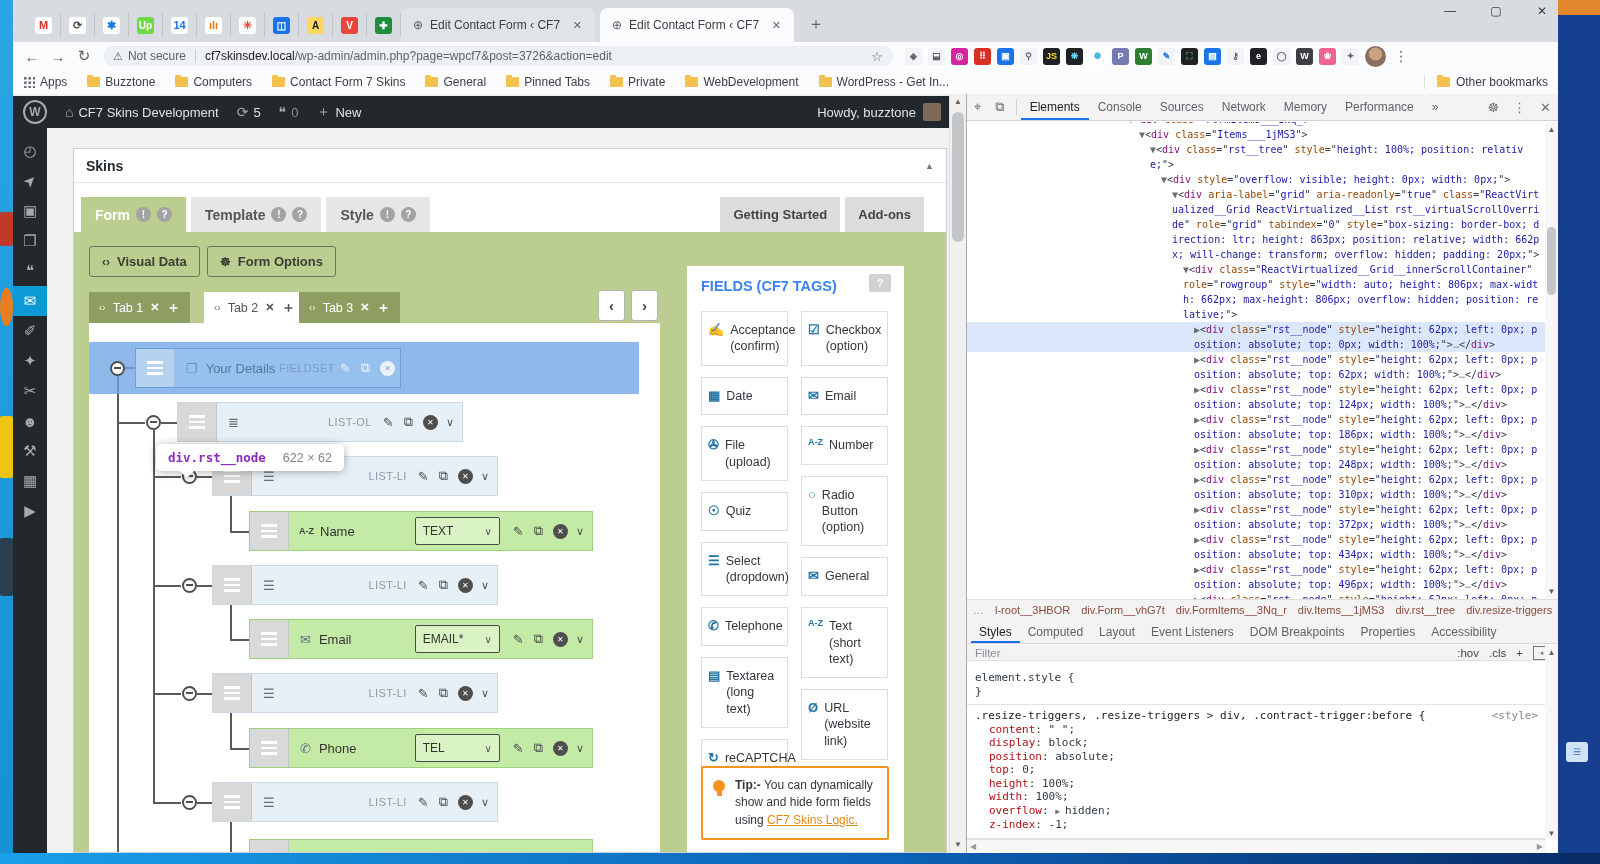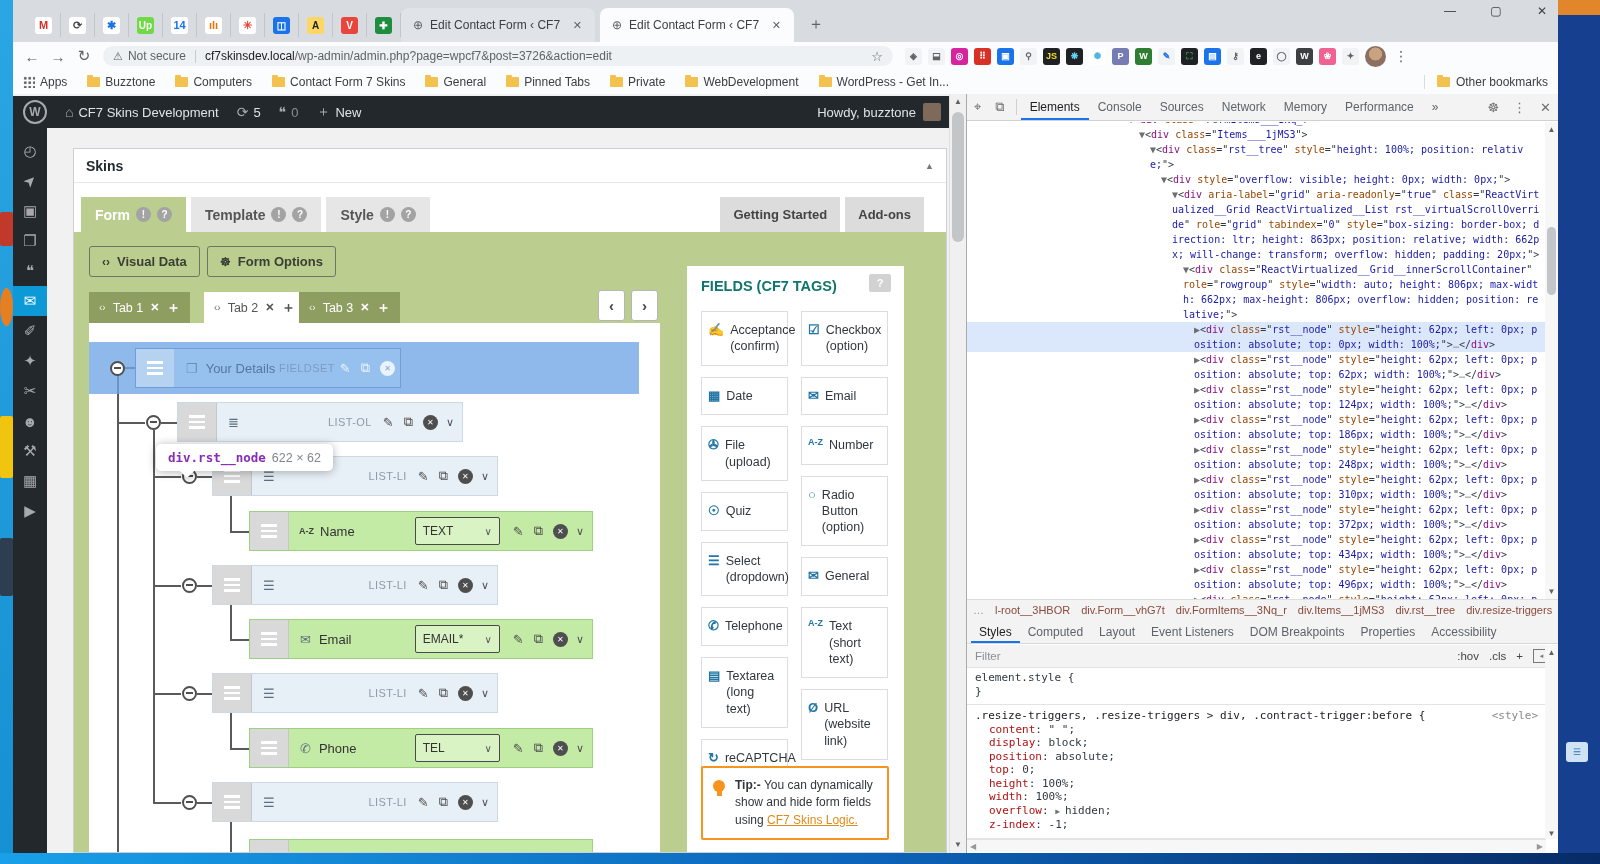--- a/index.html
+++ b/index.html
@@ -97,27 +97,27 @@
   .rowtag{font-size:11px;color:#8d9aa7;letter-spacing:.4px;flex:none;}
   .nodebox.blue .rowtag{color:#7e9cc0;}
   .spacer{flex:1;}
   .act{font-size:13px;color:#4e4e4e;margin:0 5px;flex:none;}
   .act.del{width:15px;height:15px;border-radius:50%;background:#4e4e4e;color:#fff;font-size:8px;display:inline-flex;align-items:center;justify-content:center;}
   .nodebox.blue .act{color:#eaf2fb;}
   .nodebox.blue .act.del{background:#eaf2fb;color:#7aa6d4;}
   .chev{font-size:11px;color:#4e4e4e;margin:0 8px 0 3px;flex:none;}
   .fselect{width:85px;height:28px;background:#daf3c4;border:1px solid #4a4a4a;border-radius:2px;display:flex;align-items:center;font-size:12px;color:#333;padding:0 7px;box-sizing:border-box;flex:none;margin-right:8px;}
   .fselect .dn{margin-left:auto;font-size:10px;color:#555;}
-  .tooltip{position:absolute;left:82px;top:212px;background:#fff;border-radius:5px;box-shadow:0 1px 10px rgba(0,0,0,.3);padding:6px 12px;display:flex;align-items:center;gap:6px;z-index:30;font-size:12.5px;}
+  .tooltip{position:absolute;left:82px;top:212px;background:#fff;border-radius:5px;box-shadow:0 1px 10px rgba(0,0,0,.3);padding:6px 12px;display:flex;align-items:center;gap:17px;z-index:30;font-size:12.5px;}
   .tooltip .sel{color:#8a2bb8;font-weight:bold;font-family:"DejaVu Sans Mono",monospace;}
   .tooltip .sz{color:#80868b;}
   .tooltip .caret{position:absolute;left:26px;bottom:-5px;width:10px;height:10px;background:#fff;transform:rotate(45deg);box-shadow:3px 3px 5px rgba(0,0,0,.12);}
   
   .fieldspanel{position:absolute;left:613px;top:34px;width:217px;height:586px;background:#fff;}
-  .fp-title{position:absolute;left:14px;top:12px;font-size:14.5px;font-weight:bold;color:#0f766e;}
+  .fp-title{position:absolute;left:14px;top:12px;font-size:14.5px;font-weight:bold;color:#3b82f6;}
   .fp-help{position:absolute;right:13px;top:8px;width:22px;height:18px;background:#d2d2d2;color:#fff;font-size:11px;font-weight:bold;text-align:center;line-height:18px;border-radius:2px;}
   .fcol{position:absolute;top:45px;width:87px;display:flex;flex-direction:column;gap:11px;}
   .fbtn{border:1px solid #ddd;background:#fff;display:flex;gap:6px;padding:10px 6px;font-size:12.5px;color:#32373c;line-height:1.3;box-sizing:border-box;width:87px;text-align:left;}
   .fbtn .fico{color:#2176a5;font-size:13px;flex:none;font-weight:bold;}
   .fbtn .fico.small{font-size:9px;letter-spacing:0;}
   .tipbox{position:absolute;left:14px;top:500px;width:188px;border:2px solid #f7941d;border-radius:2px;background:#fff;padding:9px 8px 9px 32px;box-sizing:border-box;font-size:12px;color:#32373c;line-height:1.45;}
   .bulb{position:absolute;left:10px;top:12px;width:12px;height:12px;background:#f7941d;border-radius:50%;}
   .bulb::after{content:"";position:absolute;left:3.5px;top:11px;width:5px;height:5px;background:#f7941d;}
   .tipbox a{color:#e28a19;}
   
@@ -141,21 +141,21 @@
   .dl .a{color:#994500;}
   .dl .v{color:#1a1aa6;}
   .dl .e{color:#909090;}
   .dtsb{position:absolute;right:0;width:13px;background:#f7f7f7;}
   .crumbs{position:absolute;left:0;top:505px;width:100%;height:21px;background:#f3f3f3;border-top:1px solid #ddd;display:flex;align-items:center;font-size:11px;box-sizing:border-box;padding:0 6px;gap:11px;white-space:nowrap;overflow:hidden;}
   .crumb{color:#8a4a3c;}
   .crumb.dim{color:#999;}
   .styletabs{position:absolute;left:0;top:526px;width:100%;height:24px;background:#f3f3f3;border-bottom:1px solid #d8d8d8;display:flex;align-items:center;box-sizing:border-box;padding-left:4px;}
   .st-tab{padding:0 8px;height:23px;display:flex;align-items:center;color:#5f6368;font-size:12px;white-space:nowrap;}
   .st-tab.active{color:#202124;box-shadow:inset 0 -2px 0 #1a73e8;}
-  .filterrow{position:absolute;left:0;top:551px;width:100%;height:23px;background:#f3f3f3;border-bottom:1px solid #e0e0e0;display:flex;align-items:center;box-sizing:border-box;padding:0 8px;font-size:11.5px;}
+  .filterrow{position:absolute;left:0;top:551px;width:100%;height:16px;background:#f3f3f3;border-bottom:1px solid #e0e0e0;display:flex;align-items:center;box-sizing:border-box;padding:0 8px;font-size:11.5px;}
   .filterrow .ph{color:#8a8f94;}
   .filterrow .ctl{margin-left:auto;display:flex;align-items:center;gap:10px;color:#444;}
   .paneico{width:15px;height:12px;border:1px solid #777;font-size:7px;line-height:11px;text-align:center;color:#777;}
   .cssarea{position:absolute;left:0;top:573px;width:579px;height:178px;font-family:"DejaVu Sans Mono",monospace;font-size:11px;line-height:13.5px;overflow:hidden;}
   .cssblock{padding:4px 8px 6px 8px;border-bottom:1px solid #e3e3e3;}
   .css-sel{color:#202124;}
   .css-origin{float:right;color:#888;}
   .cssprop{padding-left:14px;}
   .cssprop .pn{color:#b01111;}
   .cssprop .pv{color:#303942;}

